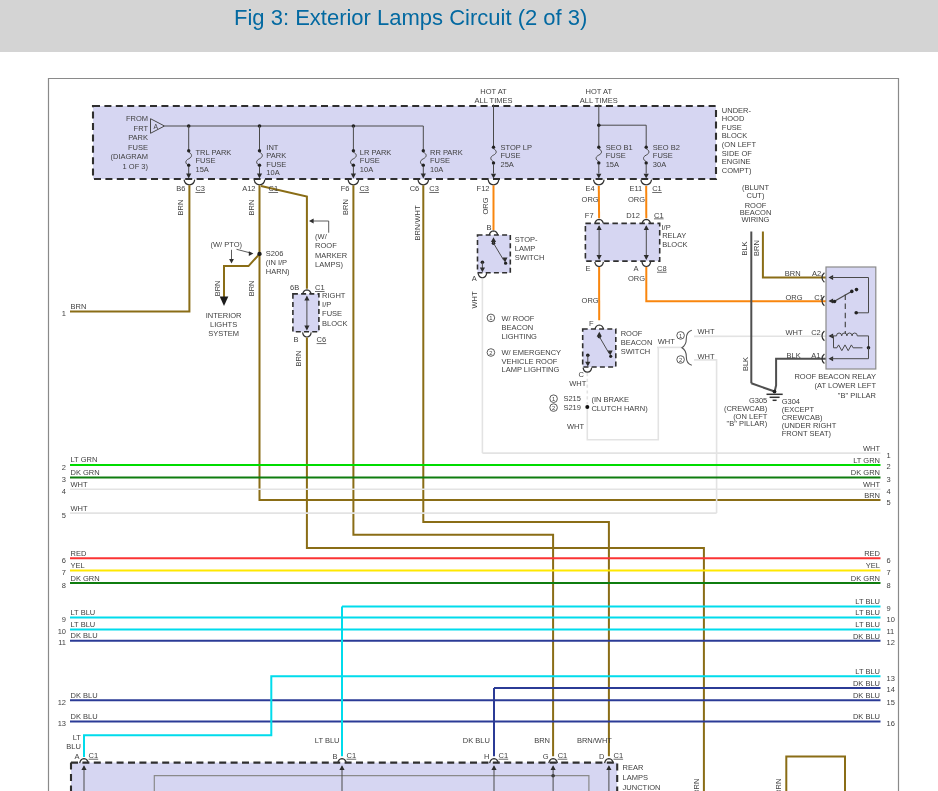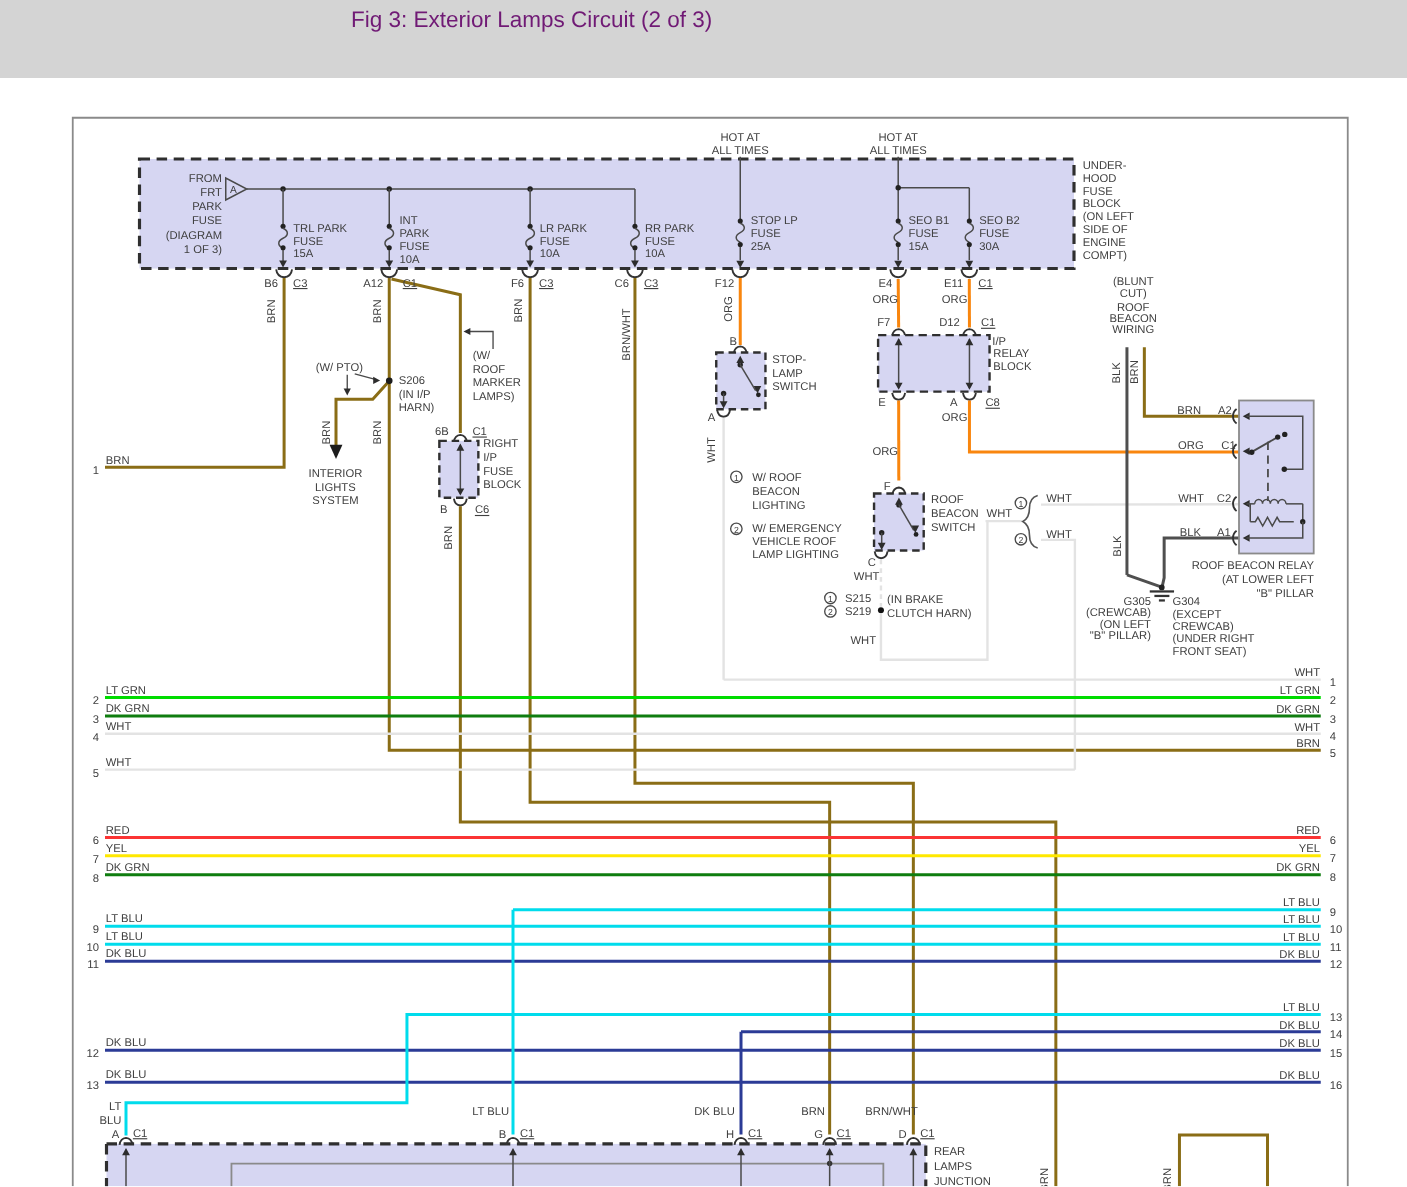--- a/index.html
+++ b/index.html
@@ -1,17 +1,17 @@
 <!DOCTYPE html>
 <html><head><meta charset="utf-8"><style>
 html,body{margin:0;padding:0;background:#fff;}
 *{font-family:"Liberation Sans",sans-serif;}
 #page{position:relative;width:938px;height:791px;overflow:hidden;background:#fff;}
 #bar{position:absolute;left:0;top:0;width:938px;height:52px;background:#d4d4d4;}
-#title{position:absolute;left:234px;top:5px;font-size:15px;color:#701a75;}
+#title{position:absolute;left:234px;top:5px;font-size:22px;color:#0369a1;}
 </style></head><body>
 <div id="page">
 <div id="bar"></div>
 <div id="title">Fig 3: Exterior Lamps Circuit (2 of 3)</div>
 <svg width="938" height="791" viewBox="0 0 938 791" style="position:absolute;left:0;top:0">
 <path d="M48.5,791 L48.5,78.5 L898.5,78.5 L898.5,791" fill="none" stroke="#8a8a8a" stroke-width="1.2"></path>
 <rect x="93" y="106" width="623" height="73" fill="#d6d6f2" stroke="#2f2f2f" stroke-width="2.1" stroke-dasharray="7,4.4"></rect>
 <polygon points="150.5,118.7 150.5,133.3 164.5,126" fill="none" stroke="#4a4a4a" stroke-width="1"></polygon>
 <line x1="164.5" y1="126" x2="423.3" y2="126" stroke="#4a4a4a" stroke-width="1" stroke-linecap="butt"></line>
 <circle cx="188.7" cy="126" r="1.8" fill="#222"></circle>

